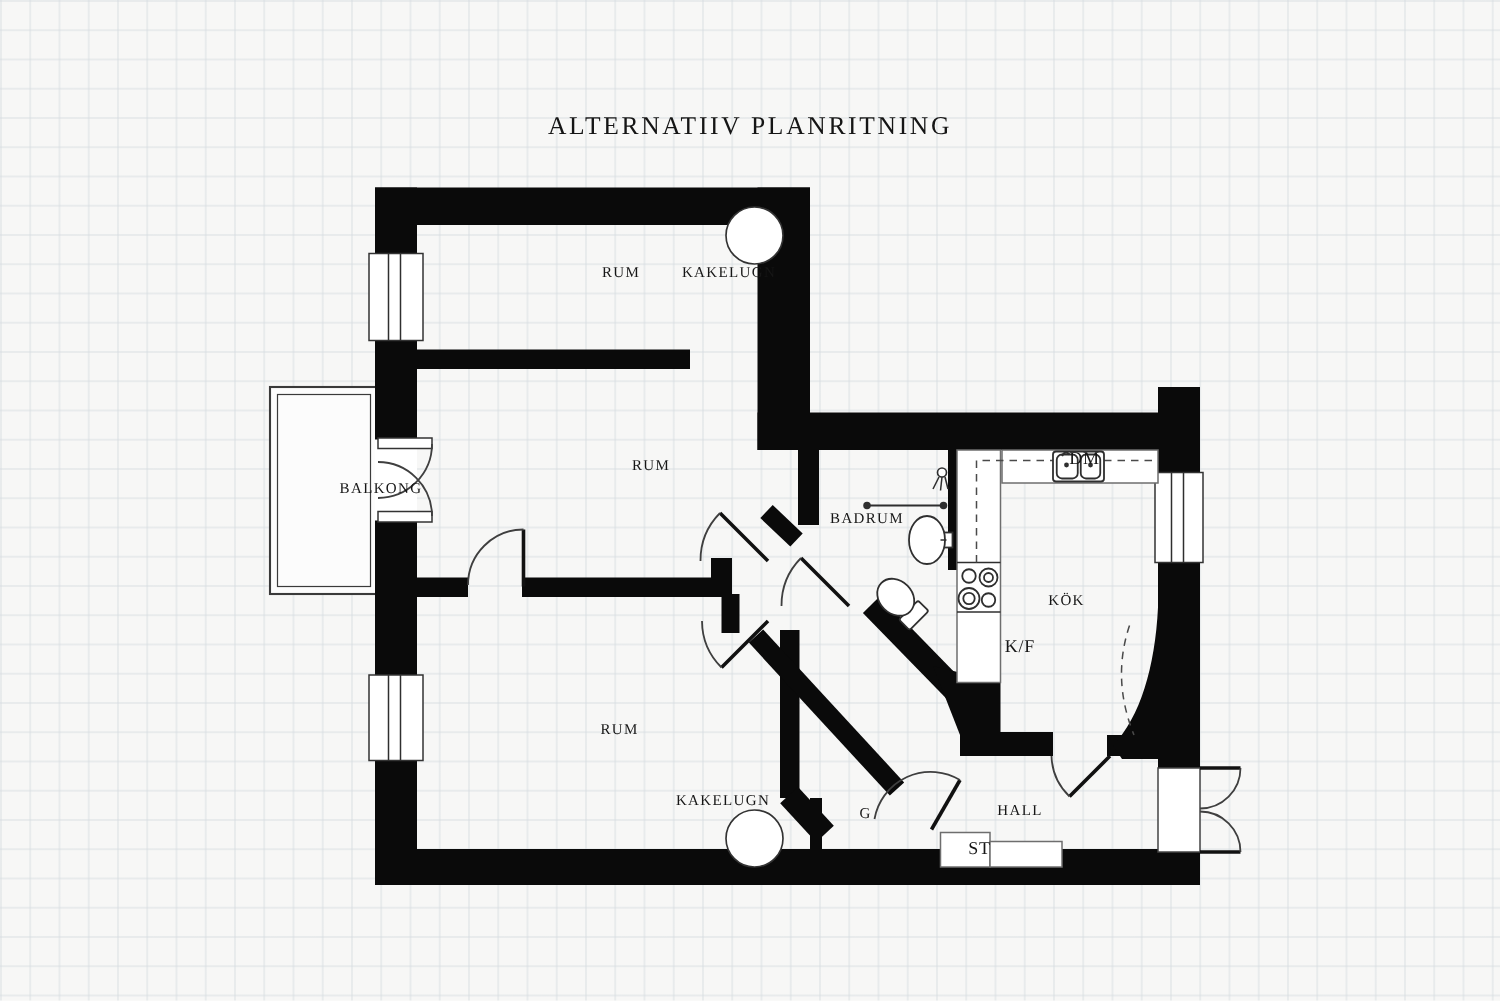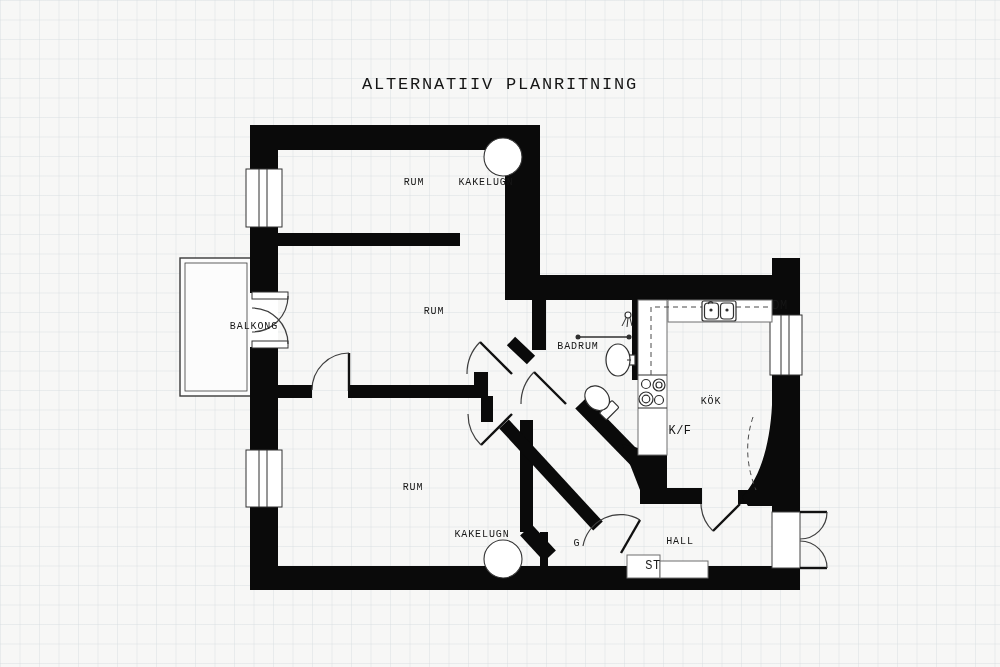--- a/index.html
+++ b/index.html
@@ -3,21 +3,21 @@
 <meta charset="utf-8">
 <style>
   html,body{margin:0;padding:0;}
   #stage{
     position:relative;width:1000px;height:667px;overflow:hidden;
     background-color:#f7f7f6;
     background-image:
       linear-gradient(rgba(214,220,224,.45) 1px, transparent 1px),
       linear-gradient(90deg, rgba(214,220,224,.45) 1px, transparent 1px);
     background-size:19.5px 19.5px;
-    font-family:Liberation Mono, monospace;
+    font-family:Liberation Serif, serif;
     color:#1b1b1b;
     text-align:center;
   }
   #plan-svg{position:absolute;left:0;top:0;}
   .lbl{
     position:absolute;transform:translate(-50%,-50%);
     font-size:10px;letter-spacing:.9px;white-space:nowrap;color:#161616;
   }
   .lbl.small{font-size:12px;letter-spacing:.5px;}
   #title{
@@ -195,21 +195,21 @@
 
     <rect class="counter" x="627" y="555" width="33" height="23"></rect>
     <rect class="counter" x="660" y="561" width="48" height="17"></rect>
   </svg>
 
   <div class="lbl" style="left:414px;top:182px;">RUM</div>
   <div class="lbl" style="left:486px;top:182px;">KAKELUGN</div>
   <div class="lbl" style="left:434px;top:311px;">RUM</div>
   <div class="lbl" style="left:218px;top:326px;margin-left:36px;">BALKONG</div>
   <div class="lbl" style="left:578px;top:346px;">BADRUM</div>
-  <div class="lbl small" style="left:780px;top:306px;">DM</div>
+  <div class="lbl small" style="left:723px;top:306px;">DM</div>
   <div class="lbl" style="left:711px;top:401px;">KÖK</div>
   <div class="lbl small" style="left:680px;top:431px;">K/F</div>
   <div class="lbl" style="left:413px;top:487px;">RUM</div>
   <div class="lbl" style="left:482px;top:534px;">KAKELUGN</div>
   <div class="lbl" style="left:577px;top:543px;">G</div>
   <div class="lbl" style="left:680px;top:541px;">HALL</div>
   <div class="lbl small" style="left:643px;top:566px;margin-left:10px;">ST</div>
 
 </div>
 

